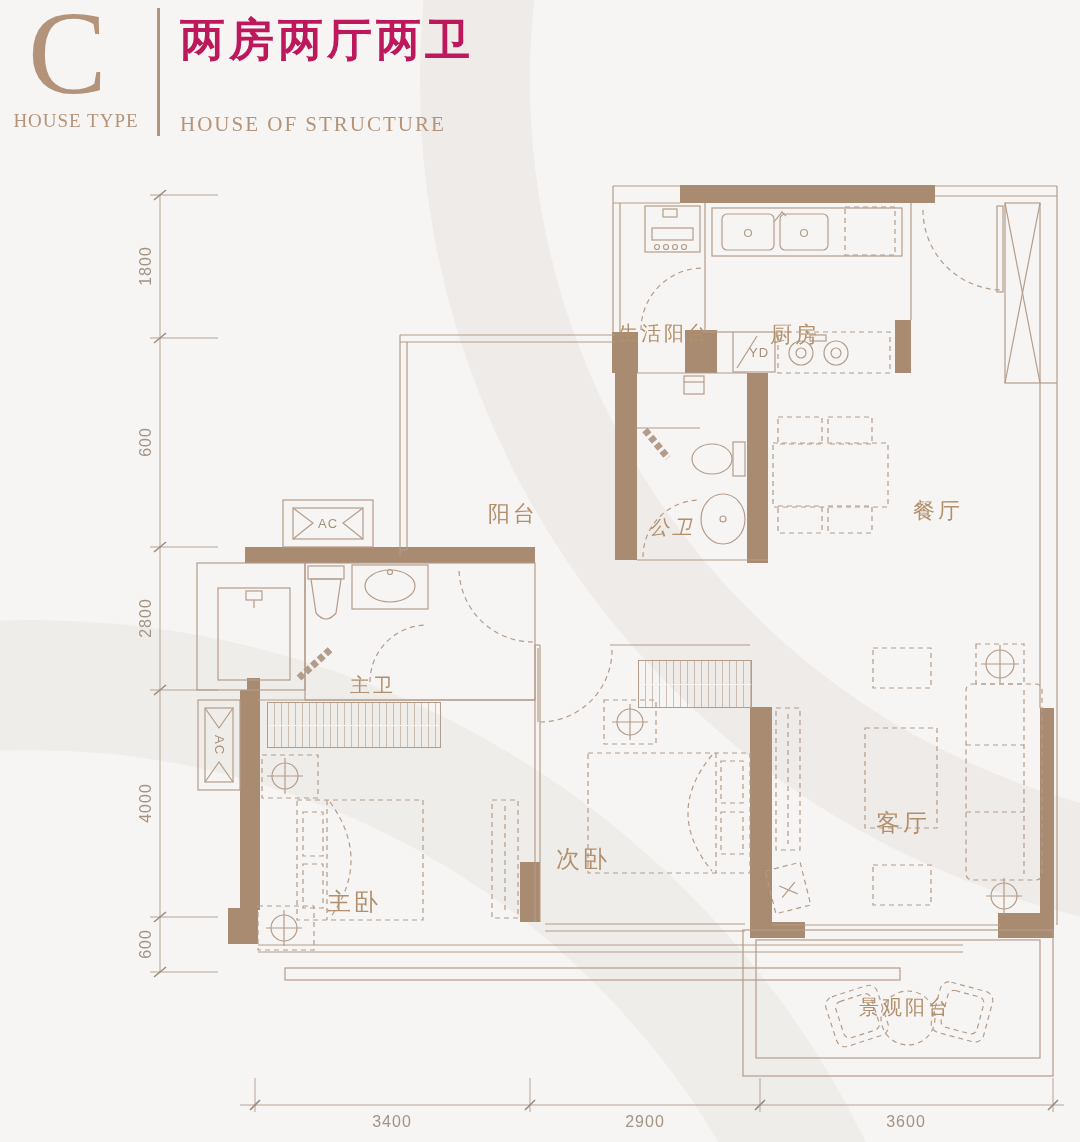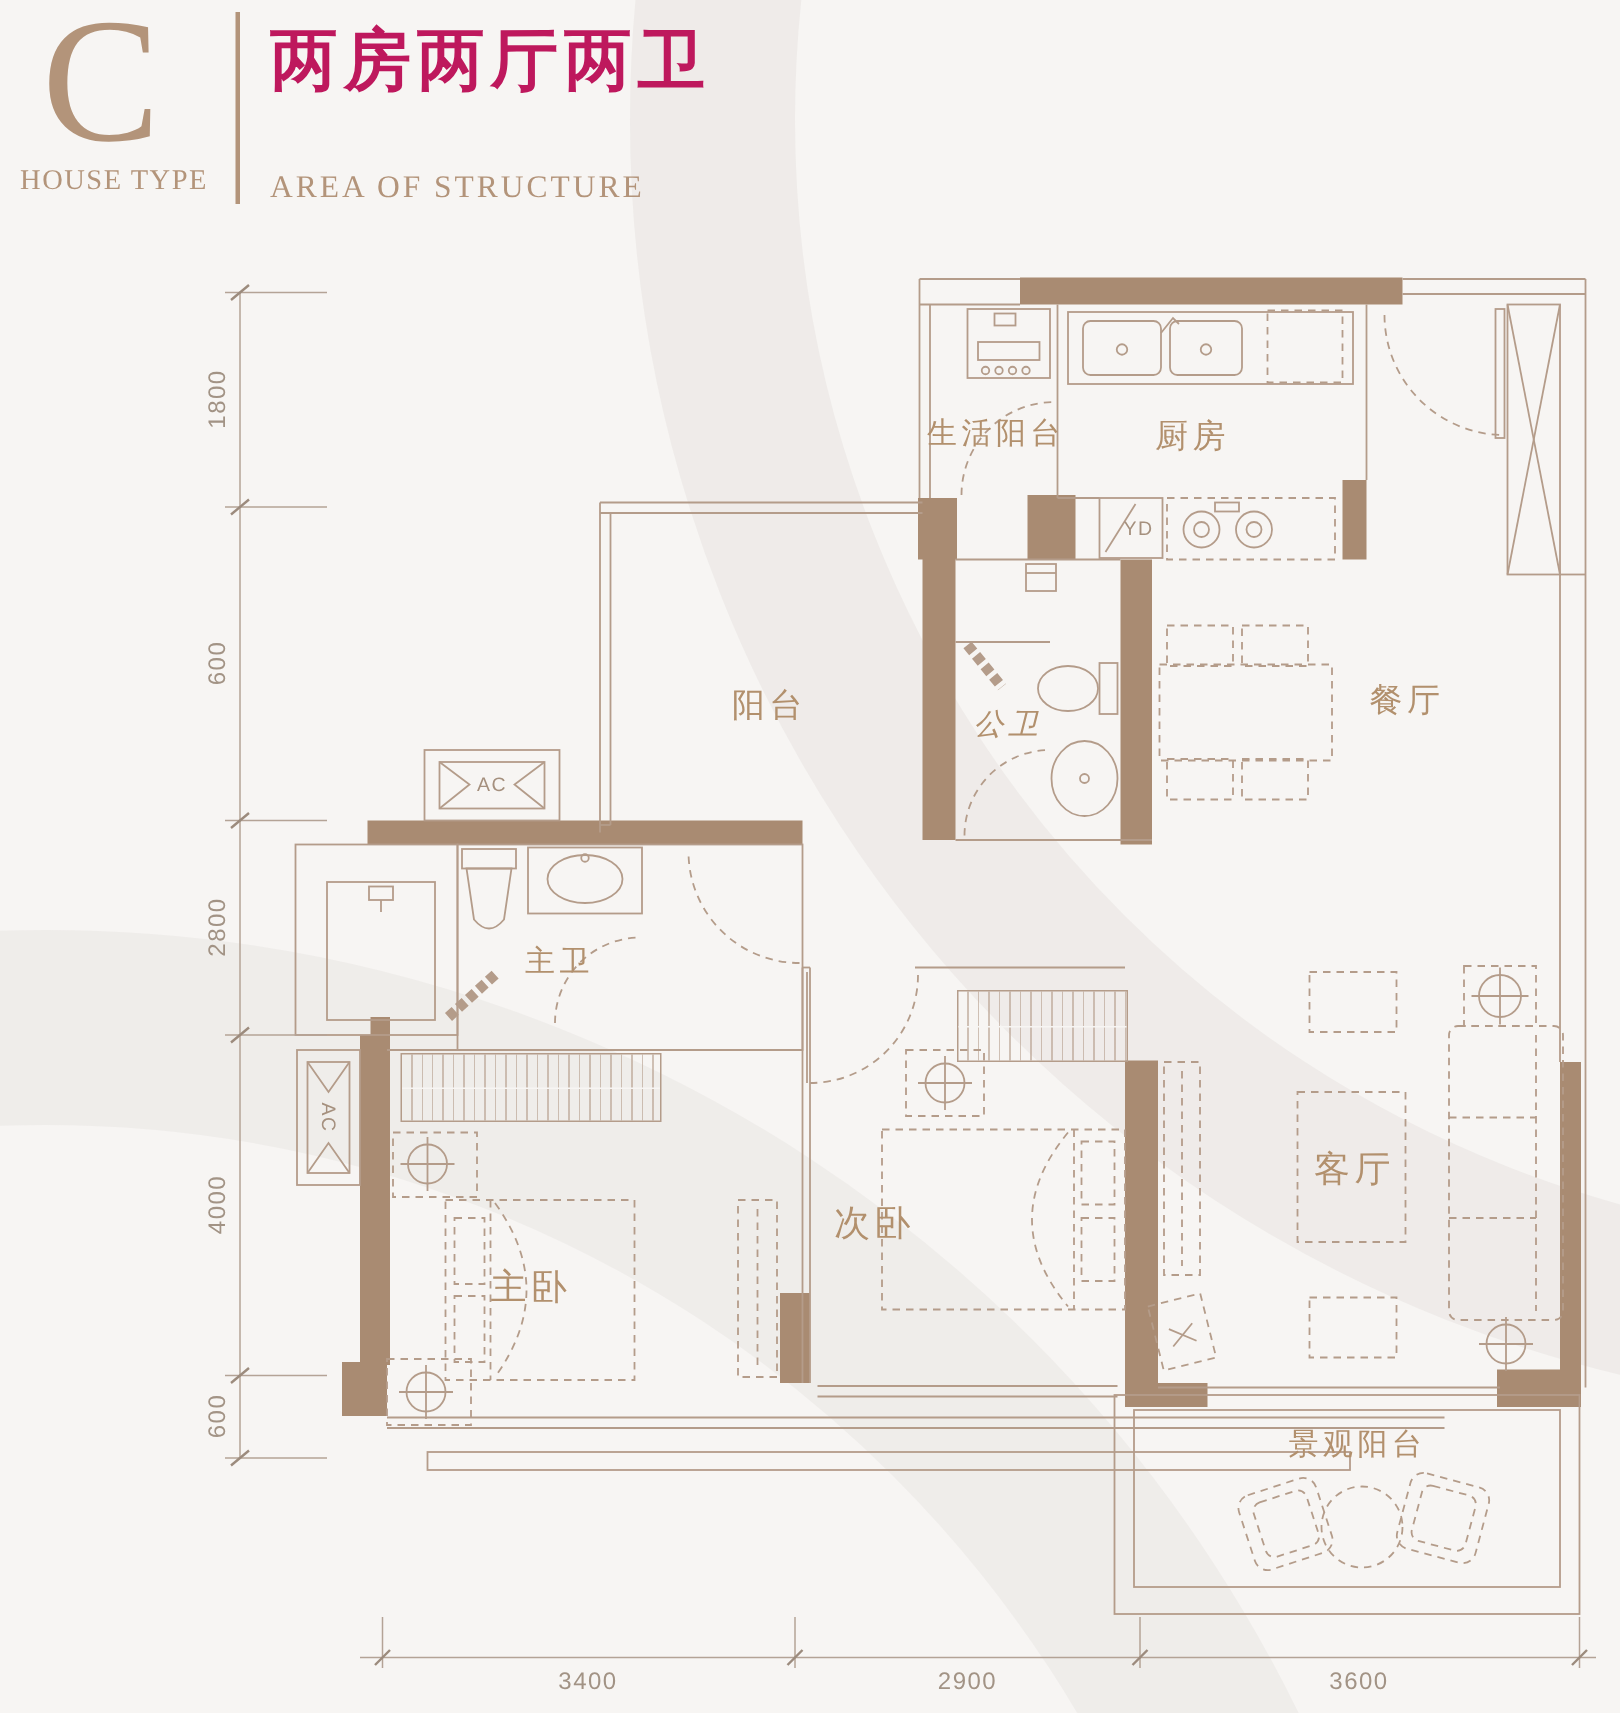--- a/index.html
+++ b/index.html
@@ -19,21 +19,21 @@
              letter-spacing:4px;color:#be185d;}
   .hdr-sub{position:absolute;left:180px;top:64px;font-size:37px;font-weight:bold;
            letter-spacing:1px;color:#aa7f52;}
   .hdr-sub sup{font-size:20px;}
   .hdr-en{position:absolute;left:180px;top:112px;font-family:"Liberation Serif",serif;
           font-size:21px;letter-spacing:2px;color:#b3947a;}
 
   
   svg.plan{position:absolute;left:0;top:0;}
   .lbl{position:absolute;transform:translate(-50%,-50%);color:#b2906d;letter-spacing:3px;
-       white-space:nowrap;}
+       white-space:nowrap;margin-top:44px;}
   .lbl.s20{font-size:20px;} .lbl.s22{font-size:22px;} .lbl.s24{font-size:24px;}
   .ann{position:absolute;transform:translate(-50%,-50%);color:#a5907e;font-size:13px;
        letter-spacing:1px;white-space:nowrap;}
   .ann.vert{transform:translate(-50%,-50%) rotate(90deg);}
   .dim{position:absolute;transform:translate(-50%,-50%);color:#a29385;font-size:16px;
        letter-spacing:1px;white-space:nowrap;}
   .dim.vert{transform:translate(-50%,-50%) rotate(-90deg);}
   .wardrobe{position:absolute;border:1px solid #b49c8a;
             background:repeating-linear-gradient(90deg,rgba(180,156,138,0) 0 6px,rgba(180,156,138,.6) 6px 7px);}
   .wardrobe::after{content:"";position:absolute;left:0;right:0;top:50%;height:0;
@@ -43,21 +43,21 @@
 <body>
 
 <div class="page">
   <div class="swirl s1"></div>
   <div class="swirl s2"></div>
 
   <div class="type-letter">C</div>
   <div class="type-label">HOUSE TYPE</div>
   <div class="hdr-divider"></div>
   <div class="hdr-title">两房两厅两卫</div>
-  <div class="hdr-en">AREA OF STRUCTURE</div>
+  <div class="hdr-en">HOUSE OF STRUCTURE</div>
 
   <svg class="plan" width="1080" height="1142" viewBox="0 0 1080 1142">
     <defs></defs>
     <style>
       .ln{stroke:#b49c8a;fill:none;stroke-width:1.2;}
       .lnt{stroke:#c3ad9b;fill:none;stroke-width:1;}
       .lnd{stroke:#b49c8a;fill:none;stroke-width:1.2;stroke-dasharray:5 4;}
       .lnd2{stroke:#bfa democratic democratic;}
       .wall{fill:#a98b72;stroke:none;}
       .dimln{stroke:#b4a396;fill:none;stroke-width:1;}

